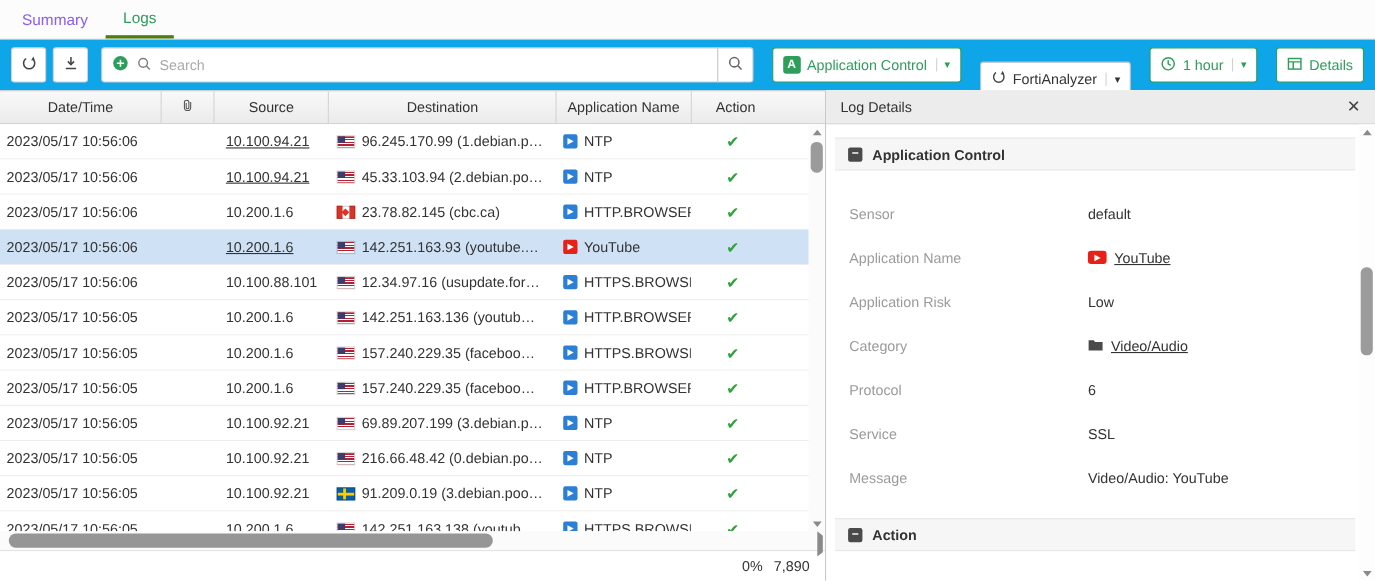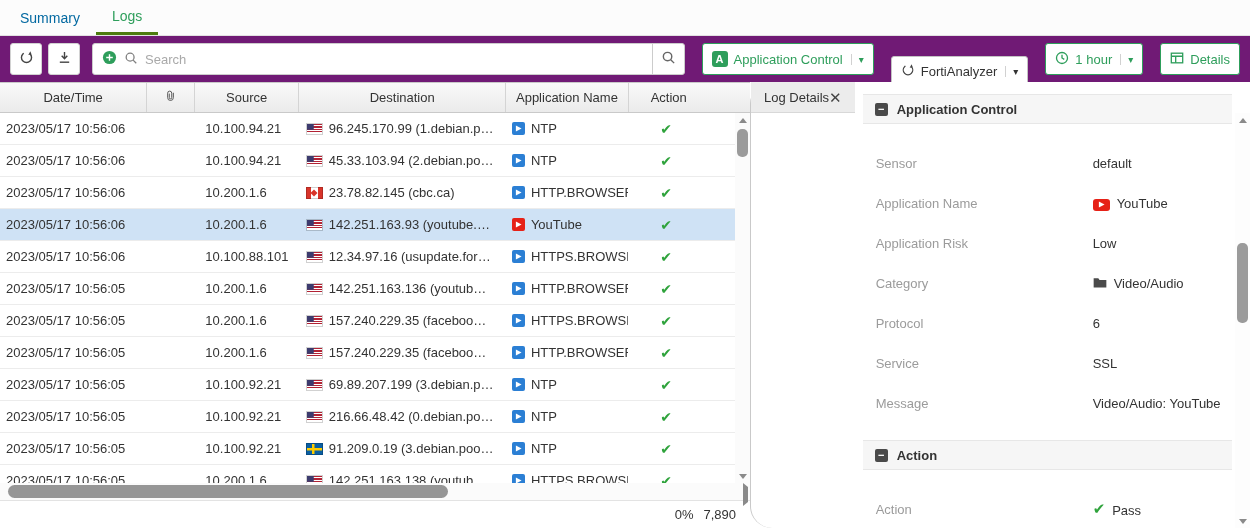--- a/index.html
+++ b/index.html
@@ -3,25 +3,25 @@
 <meta charset="utf-8">
 <style>
   * { box-sizing: border-box; margin: 0; padding: 0; }
   html,body { width:1250px; height:528px; overflow:hidden; background:#fff;
     font-family:"Liberation Sans", sans-serif; font-size:13px; color:#333; }
   .app { width:1250px; height:528px; display:flex; flex-direction:column; position:relative; background:#fff; }
 
   
   .tabbar { height:36px; display:flex; align-items:stretch; padding-left:4px;
     background:#fcfcfc; border-bottom:1px solid #e2e2e2; }
-  .tab { padding:0 16px; display:flex; align-items:center; font-size:14px; color:#0369a1; cursor:pointer; }
+  .tab { padding:0 16px; display:flex; align-items:center; font-size:14px; color:#8b5cf6; cursor:pointer; }
   .tab.active { color:#2e9e5b; border-bottom:3px solid #4d7c0f; }
 
   
-  .toolbar { height:46px; display:flex; align-items:center; padding:0 10px; background:#701a75; }
+  .toolbar { height:46px; display:flex; align-items:center; padding:0 10px; background:#0ea5e9; }
   .icon-btn { width:32px; height:32px; border:1px solid #d2d2d2; border-radius:3px; background:#fff;
     display:flex; align-items:center; justify-content:center; cursor:pointer; margin-right:6px; }
   .search-group { flex:1; display:flex; align-items:center; margin-left:6px; min-width:0; }
   .search-box { flex:1; height:32px; border:1px solid #ccc; border-radius:3px 0 0 3px;
     display:flex; align-items:center; gap:7px; padding:0 9px; background:#fff; min-width:0; }
   .search-box input { border:none; outline:none; flex:1; font-size:13px; color:#333; min-width:0;
     font-family:"Liberation Sans", sans-serif; }
   .search-box input::placeholder { color:#a9a9a9; }
   .search-btn { width:33px; height:32px; border:1px solid #ccc; border-radius:0 3px 3px 0; margin-left:-1px;
     background:#fff; display:flex; align-items:center; justify-content:center; cursor:pointer; }
@@ -55,21 +55,21 @@
   
   .tbody { flex:1; overflow:hidden; position:relative; background:#fff; }
   .trow { height:32px; display:flex; border-bottom:1px solid #ececec; background:#fff; cursor:pointer; }
   .trow.selected { background:#cfe2f5; }
   .td { display:flex; align-items:center; padding:0 6px; white-space:nowrap; overflow:hidden; }
   .td.c-clip { justify-content:center; }
   .td.c-src { padding-left:10px; }
   .td.c-dst { gap:6px; }
   .td.c-app { gap:6px; }
   .td.c-act { padding-left:32px; }
-  .u { }
+  .u { text-decoration:underline; }
   .check { color:#2fa33c; font-size:14px; }
 
   
   .app-ic { width:13px; height:13px; border-radius:2px; display:inline-flex; align-items:center;
     justify-content:center; flex:none; }
   .app-ic.blue { background:#2b7fd4; }
   .app-ic.yt { background:#e62117; }
   .yt-badge { width:17px; height:12px; border-radius:3px; background:#e62117; display:inline-flex;
     align-items:center; justify-content:center; flex:none; }
 
@@ -101,36 +101,36 @@
   .hscroll { height:17px; position:relative; background:#fbfbfb; }
   .hthumb { position:absolute; left:8px; top:2px; height:13px; width:440px; background:#969696;
     border-radius:7px; cursor:pointer; }
   .hs-right { position:absolute; right:2px; top:4px; cursor:pointer; }
 
   
   .statusbar { height:28px; display:flex; align-items:center; justify-content:flex-end; gap:10px;
     padding-right:14px; border-top:1px solid #e3e3e3; background:#fff; }
 
   
-  .details-panel { flex:1; border-left:1px solid #c9c9c9; display:flex; flex-direction:row;
-    position:relative; background:#fff; min-width:0;border-radius:22px; }
+  .details-panel { flex:1; border-left:1px solid #c9c9c9; display:flex; flex-direction:column;
+    position:relative; background:#fff; min-width:0; }
   .panel-header { height:31px; background:#ececec; border-bottom:1px solid #d8d8d8; display:flex;
     align-items:center; justify-content:space-between; padding:0 13px; color:#333; }
   .panel-close { font-size:15px; color:#444; cursor:pointer; line-height:1; }
   .panel-body { flex:1; overflow:hidden; padding-top:12px; }
   .section-bar { height:30px; background:#f6f6f6; border-top:1px solid #e7e7e7; border-bottom:1px solid #e7e7e7;
     display:flex; align-items:center; gap:9px; padding:0 12px; font-weight:bold; color:#333;
     margin:0 18px 0 8px; cursor:pointer; }
   .collapse { width:13px; height:13px; background:#4a4a4a; color:#fff; border-radius:2px; font-size:11px;
     line-height:1; display:inline-flex; align-items:center; justify-content:center; flex:none; cursor:pointer; }
   .fields { padding:14px 0 0 21px; }
   .section + .section { margin-top:22px; }
   .field { height:30px; display:flex; align-items:center;margin-top:10px; }
   .flabel { width:217px; color:#9b9b9b; flex:none; }
-  .fvalue { color:#333; display:flex; align-items:flex-end; gap:7px; }
+  .fvalue { color:#333; display:flex; align-items:center; gap:7px; }
   .fvalue .check { font-size:15px; }
   .panel-scroll { position:absolute; right:0; top:31px; bottom:0; width:15px; background:#fdfdfd; }
 </style>
 </head>
 <body>
 
 <div class="app">
 
   <div class="tabbar">
     <div class="tab">Summary</div>

